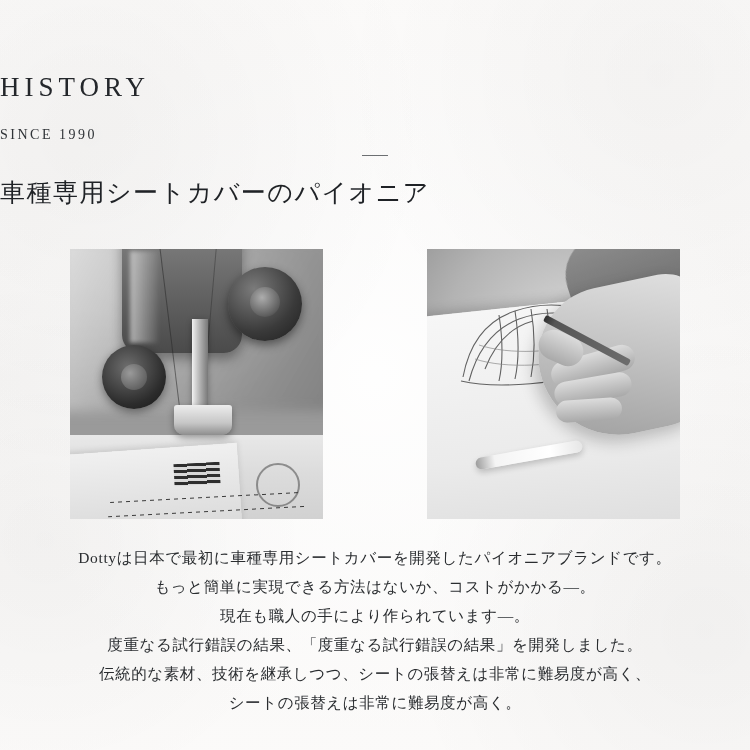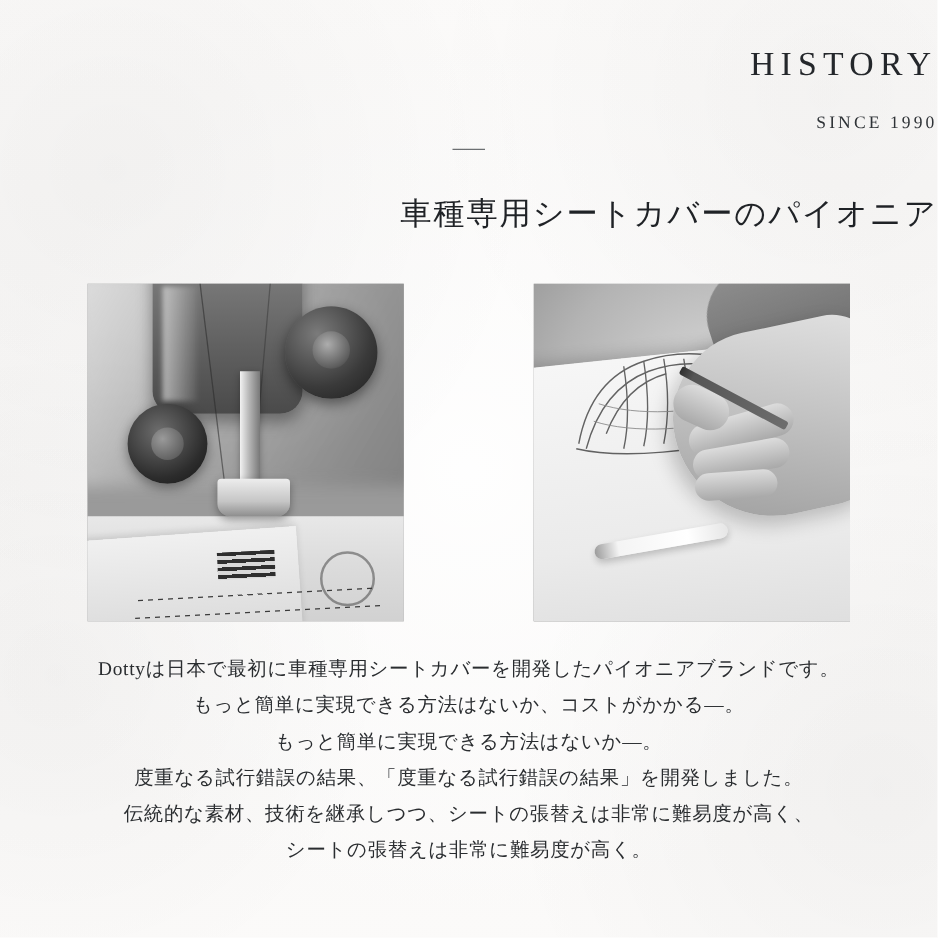--- a/index.html
+++ b/index.html
@@ -29,22 +29,22 @@
       radial-gradient(circle at 94% 84%, rgba(0,0,0,0.035) 0, rgba(0,0,0,0) 32%),
       radial-gradient(circle at 50% 50%, rgba(255,255,255,0.9) 0, rgba(250,249,248,0.2) 70%),
       linear-gradient(180deg, #fcfbfa 0%, #f7f6f5 50%, #fbfaf9 100%);
     display: flex;
     flex-direction: column;
     align-items: center;
   }
 
   .header {
     width: 100%;
-    text-align: right;
-    padding-top: 36px;
+    text-align: left;
+    padding-top: 72px;
   }
 
   .title-en {
     font-family: "Liberation Serif", serif;
     font-size: 27px;
     letter-spacing: 5px;
     color: #24272b;
     font-weight: 400;
     margin: 0;
   }
@@ -62,21 +62,21 @@
     height: 1px;
     background: #6c6f72;
     margin: 12px auto 0 auto;
   }
 
   .title-jp {
     font-family: "Liberation Serif", serif;
     font-size: 25px;
     letter-spacing: 1.5px;
     color: #1f2226;
-    margin-top: 34px;
+    margin-top: 20px;
     font-weight: 400;
   }
 
   .images {
     margin-top: 40px;
     width: 610px;
     display: flex;
     justify-content: space-between;
   }
 
@@ -347,19 +347,19 @@
       <div class="finger thumb"></div>
       <div class="pencil"></div>
       <div class="whitepencil"></div>
     </div>
 
   </div>
 
   <div class="caption">
     <p>Dottyは日本で最初に車種専用シートカバーを開発したパイオニアブランドです。</p>
     <p>もっと簡単に実現できる方法はないか、コストがかかる―。</p>
-    <p>もっと簡単に実現できる方法はないか―。</p>
+    <p>現在も職人の手により作られています―。</p>
     <p>度重なる試行錯誤の結果、「度重なる試行錯誤の結果」を開発しました。</p>
     <p>伝統的な素材、技術を継承しつつ、シートの張替えは非常に難易度が高く、</p>
     <p>シートの張替えは非常に難易度が高く。</p>
   </div>
 
 </div>
 
 </body></html>

